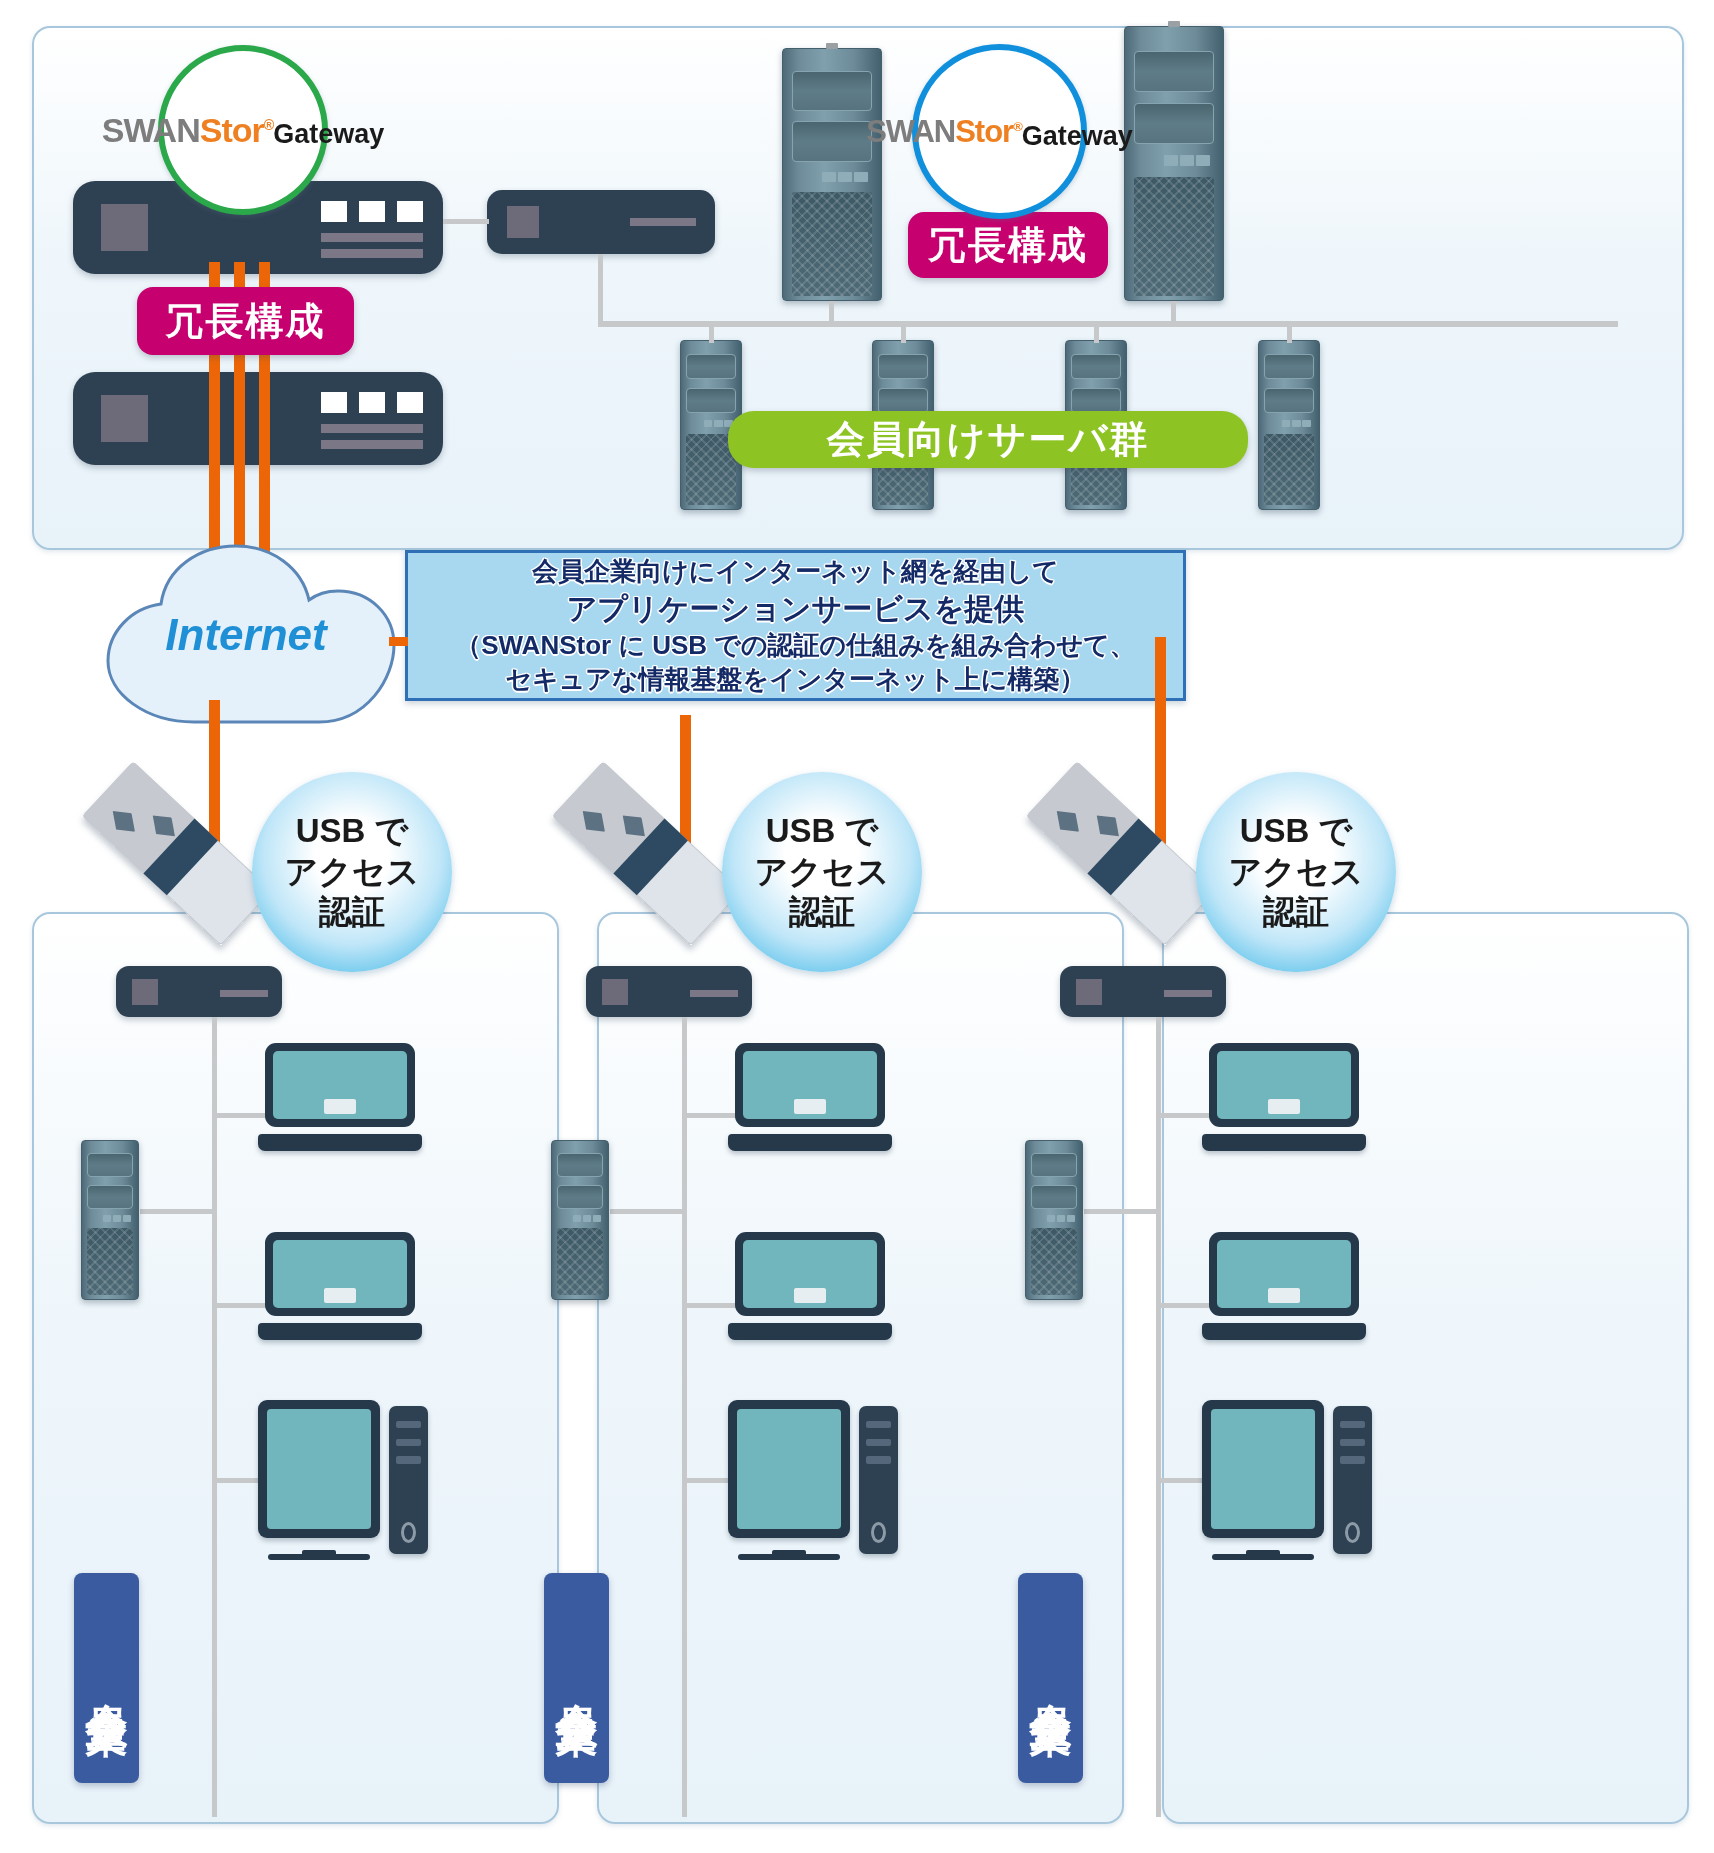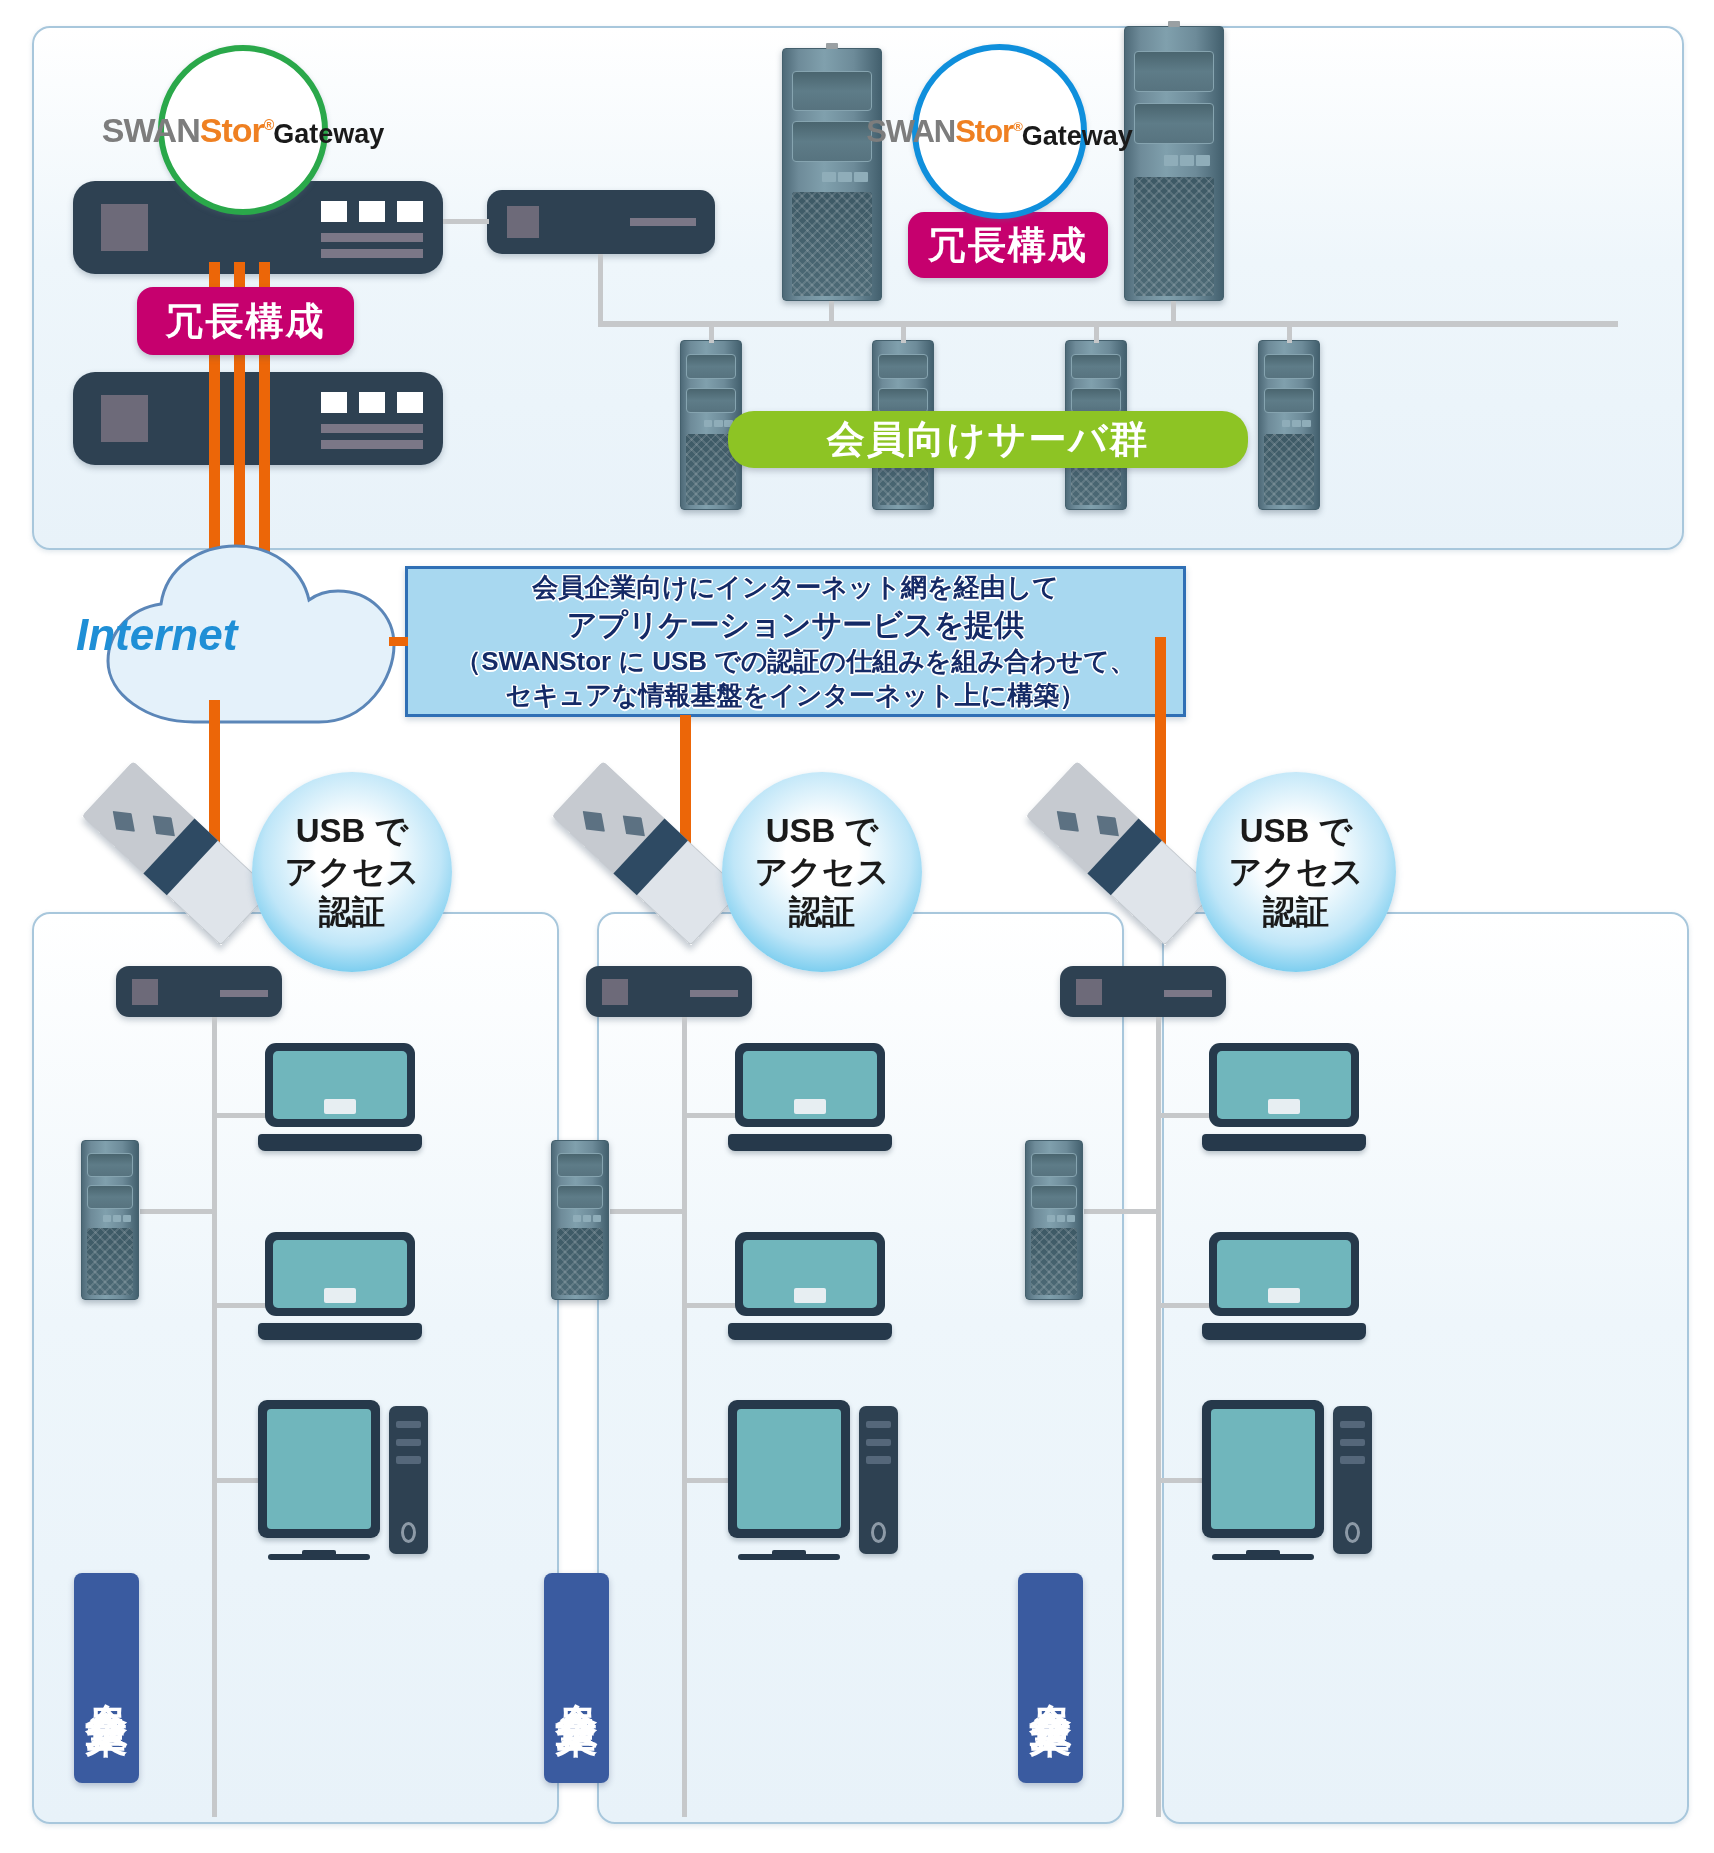--- a/index.html
+++ b/index.html
@@ -76,21 +76,21 @@
 
   .pill{position:absolute;display:flex;align-items:center;justify-content:center;
     color:#ffffff;font-weight:bold;border-radius:16px;
     box-shadow:0 3px 6px rgba(60,70,90,.28);}
   .pill-magenta{background:#c6006e;}
   .pill-green{background:#8dc424;border-radius:26px;}
 
   
   .cloud{position:absolute;}
   .cloud svg{display:block;}
-  .cloud .label{position:absolute;width:100%;color:#1f8fd6;
+  .cloud .label{position:absolute;width:100%;text-align:center;color:#1f8fd6;
     font-weight:bold;font-style:italic;}
 
   
   .callout{position:absolute;background:#a8d8f0;border:3px solid #2f6fb5;
     display:flex;flex-direction:column;align-items:center;justify-content:center;
     box-shadow:0 3px 6px rgba(60,90,120,.25);}
   .callout .ln{color:#142a66;font-weight:bold;line-height:1.32;white-space:nowrap;
     text-shadow:-1.5px 0 #fff,1.5px 0 #fff,0 -1.5px #fff,0 1.5px #fff,
                 -1px -1px #fff,1px -1px #fff,-1px 1px #fff,1px 1px #fff;}
 
@@ -257,21 +257,21 @@
 
   <div class="cloud" style="left:76px;top:544px;width:340px;height:185px;">
     <svg width="340" height="185" viewBox="0 0 340 185">
       <path d="M118 178 C70 178 32 150 32 117 C32 88 55 64 85 60 C90 24 123 2 160 2
                C196 2 226 24 233 56 C241 50 252 47 262 47 C294 47 318 71 318 101
                C318 134 291 178 243 178 Z" fill="#e4f1fa" stroke="#5b86b8" stroke-width="3"></path>
     </svg>
     <div class="label" style="top:66px;font-size:44px;">Internet</div>
   </div>
 
-  <div class="callout" style="left:405px;top:566px;width:775px;height:145px;">
+  <div class="callout" style="left:405px;top:550px;width:775px;height:145px;">
     <div class="ln" style="font-size:26px;">会員企業向けにインターネット網を経由して</div>
     <div class="ln" style="font-size:30px;">アプリケーションサービスを提供</div>
     <div class="ln" style="font-size:26px;">（SWANStor に USB での認証の仕組みを組み合わせて、</div>
     <div class="ln" style="font-size:26px;">セキュアな情報基盤をインターネット上に構築）</div>
   </div>
 
   <div class="orange" style="left:389px;top:637px;width:19px;height:9px;"></div>
 
   <div class="orange" style="left:209px;top:700px;width:11px;height:196px;"></div>
   <div class="orange" style="left:209px;top:896px;width:11px;height:29px;"></div>

